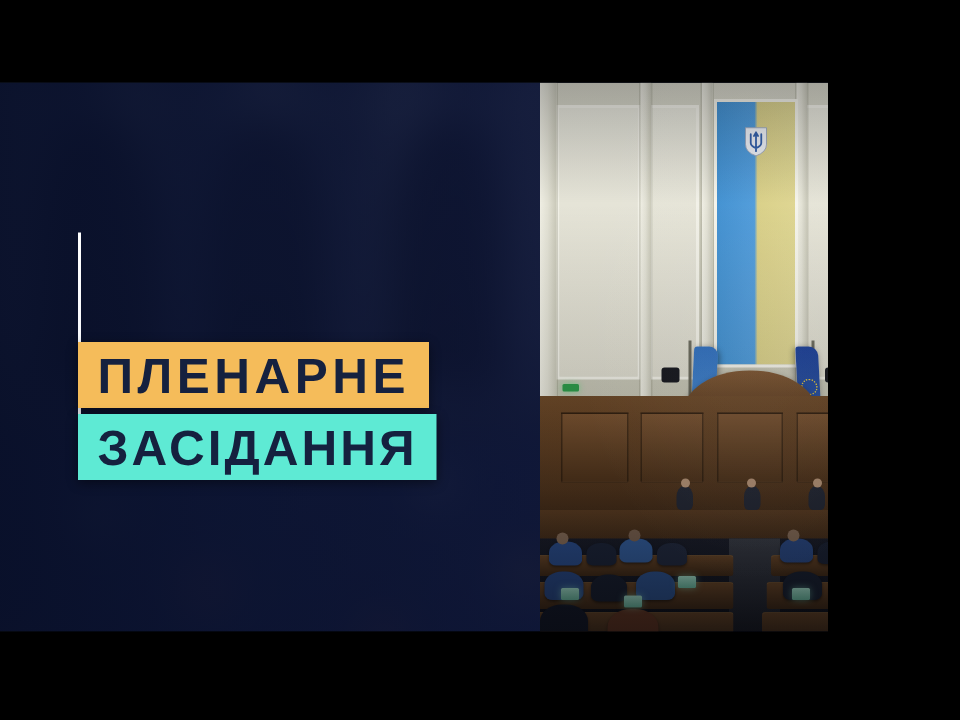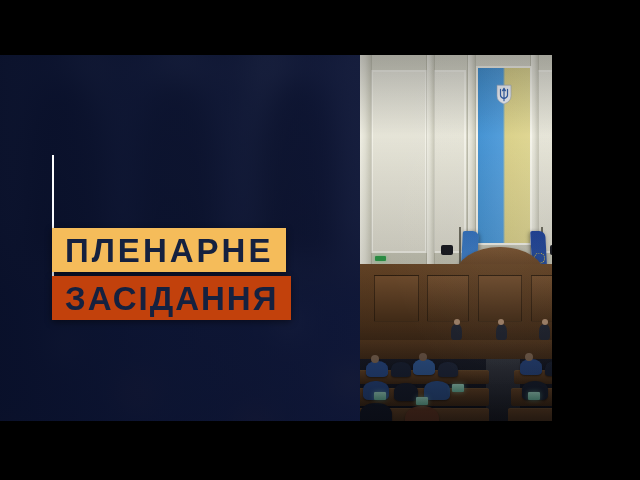--- a/index.html
+++ b/index.html
@@ -236,21 +236,21 @@
   .title-bar{
     position:absolute; display:flex; align-items:center;
     box-shadow:0 2px 7px rgba(0,0,0,.45);
   }
   #title-bar-primary{
     left:52px; top:173px; height:44px; padding:0 13px;
     background:#f5bc5a;
   }
   #title-bar-secondary{
     left:52px; top:221px; height:44px; padding:0 13px;
-    background:#c2410c;
+    background:#5eead4;
     text-align:right;
   }
   .title-text{
     font-weight:700; color:#15213f; line-height:1;
     letter-spacing:2.4px; white-space:nowrap;
   }
   #title-line-1{ font-size:33px; letter-spacing:3px; }
   #title-line-2{ font-size:33px; letter-spacing:2px; }
   #date-label{
     position:absolute; left:68px; top:330px;

